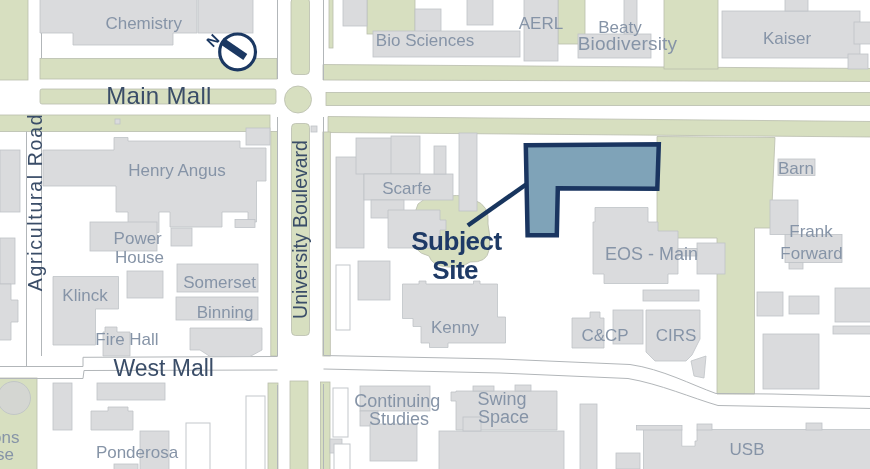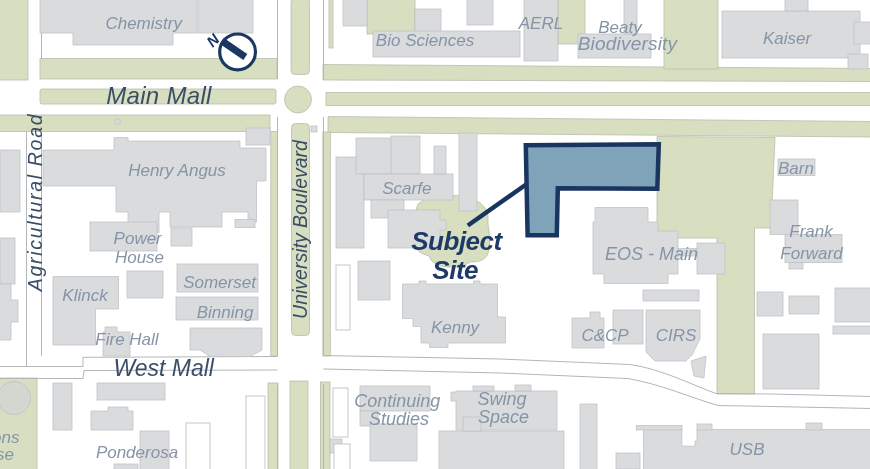--- a/index.html
+++ b/index.html
@@ -1,16 +1,16 @@
 <!DOCTYPE html>
 <html><head>
 <meta charset="utf-8">
 <style>
   html,body{margin:0;padding:0;background:#ffffff;}
-  #map{width:870px;height:469px;position:relative;overflow:hidden;font-style:italic;}
+  #map{width:870px;height:469px;position:relative;overflow:hidden;}
   text{font-family:"Liberation Sans",sans-serif;}
   .blab{fill:#8694a7;font-size:17px;letter-spacing:0px;}
   .slab{fill:#3a4d68;font-size:23px;letter-spacing:-0.3px;}
 </style>
 </head>
 <body>
 <div id="map">
 <svg width="870" height="469" viewBox="0 0 870 469">
 
 <rect x="0" y="0" width="870" height="469" fill="#ffffff"></rect>

